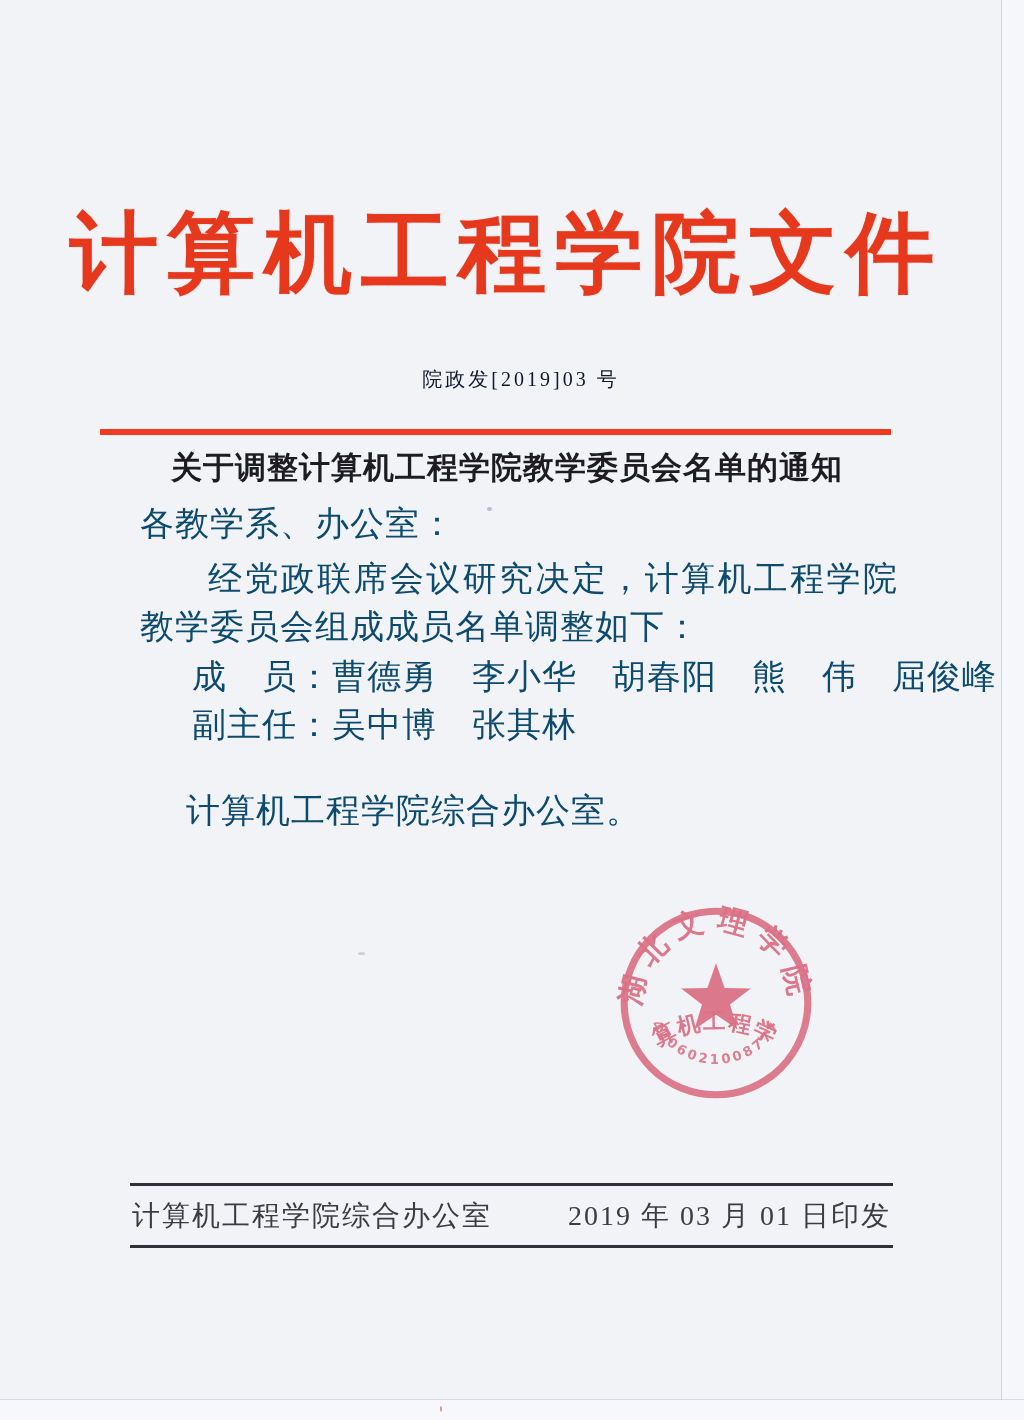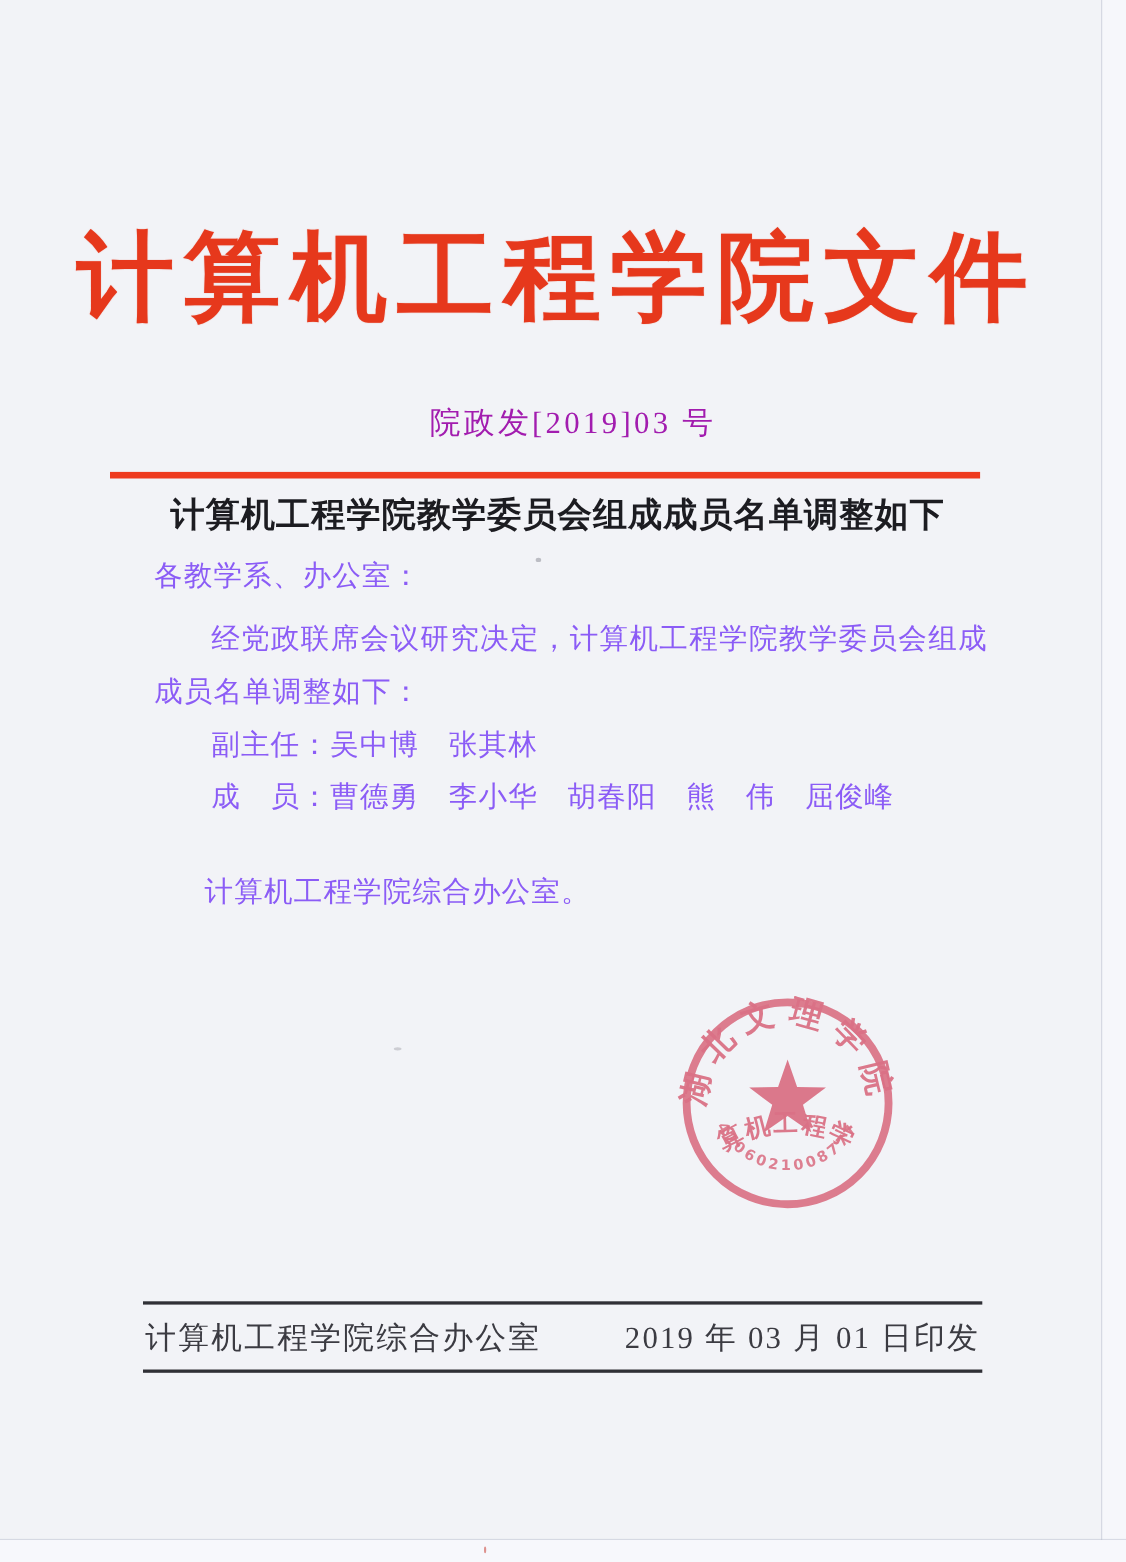--- a/index.html
+++ b/index.html
@@ -48,23 +48,23 @@
     font-weight: 900;
     letter-spacing: 9px;
     color: #e6381c;
     text-shadow: 0 0 1px rgba(230,56,28,0.55);
     white-space: nowrap;
   }
   .doc-number {
     position: absolute;
     left: 0; right: 30px; top: 366px;
     text-align: center;
-    font-size: 28px;
+    font-size: 20px;
     letter-spacing: 3px;
-    color: #a21caf;
+    color: #0f172a;
     margin-left: 48px;
   }
   .red-rule {
     position: absolute;
     left: 100px; top: 429px;
     width: 791px; height: 6px;
     background: #ee3a1e;
   }
   .notice-title {
     position: absolute;
@@ -73,30 +73,31 @@
     font-size: 31px;
     font-weight: 700;
     letter-spacing: 1px;
     color: #1c1c21;
     white-space: nowrap;
   }
   .body-block {
     position: absolute;
     left: 140px; top: 500px;
     width: 758px;
-    font-size: 26px;
+    font-size: 34px;
     line-height: 48px;
     letter-spacing: 1px;
-    color: #8b5cf6;
+    color: #0c4a6e;
   }
   .salutation { }
   .paragraph {
     margin-top: 9px;
     text-indent: 2em;
     text-align: justify;
+    font-family: Liberation Mono, monospace;
   }
   .roster { margin-top: 0; }
   .roster-row { padding-left: 52px; white-space: nowrap; }
   .roster-row.wrap-row { padding-left: 141px; }
   .closing { margin-top: 38px; padding-left: 46px; }
   .date-line {
     position: absolute;
     left: 580px; top: 1016px;
     font-size: 28px;
     letter-spacing: 2px;
@@ -140,28 +141,28 @@
   <div class="speck speck-1"></div>
   <div class="speck speck-2"></div>
   <div class="speck speck-3"></div>
 
   <div class="masthead">计算机工程学院文件</div>
 
   <div class="doc-number">院政发[2019]03 号</div>
 
   <div class="red-rule"></div>
 
-  <div class="notice-title">计算机工程学院教学委员会组成成员名单调整如下</div>
+  <div class="notice-title">关于调整计算机工程学院教学委员会名单的通知</div>
 
   <div class="body-block">
     <div class="salutation">各教学系、办公室：</div>
     <div class="paragraph">经党政联席会议研究决定，计算机工程学院教学委员会组成成员名单调整如下：</div>
     <div class="roster">
+      <div class="roster-row"><span>成　员：</span><span>曹德勇　李小华　胡春阳　熊　伟　屈俊峰</span></div>
       <div class="roster-row"><span>副主任：</span><span>吴中博　张其林</span></div>
-      <div class="roster-row"><span>成　员：</span><span>曹德勇　李小华　胡春阳　熊　伟　屈俊峰</span></div>
     </div>
     <div class="closing">计算机工程学院综合办公室。</div>
   </div>
 
 
   <svg class="seal" viewBox="0 0 200 200" xmlns="http://www.w3.org/2000/svg">
     <defs>
       <path id="arcTop" d="M 40,143 A 73,73 0 1 1 160,143" fill="none"></path>
       <path id="arcMid" d="M 34,150 A 105,105 0 0 1 166,147" fill="none"></path>
       <path id="arcBottom" d="M 34,113 A 70,70 0 0 0 166,113" fill="none"></path>

